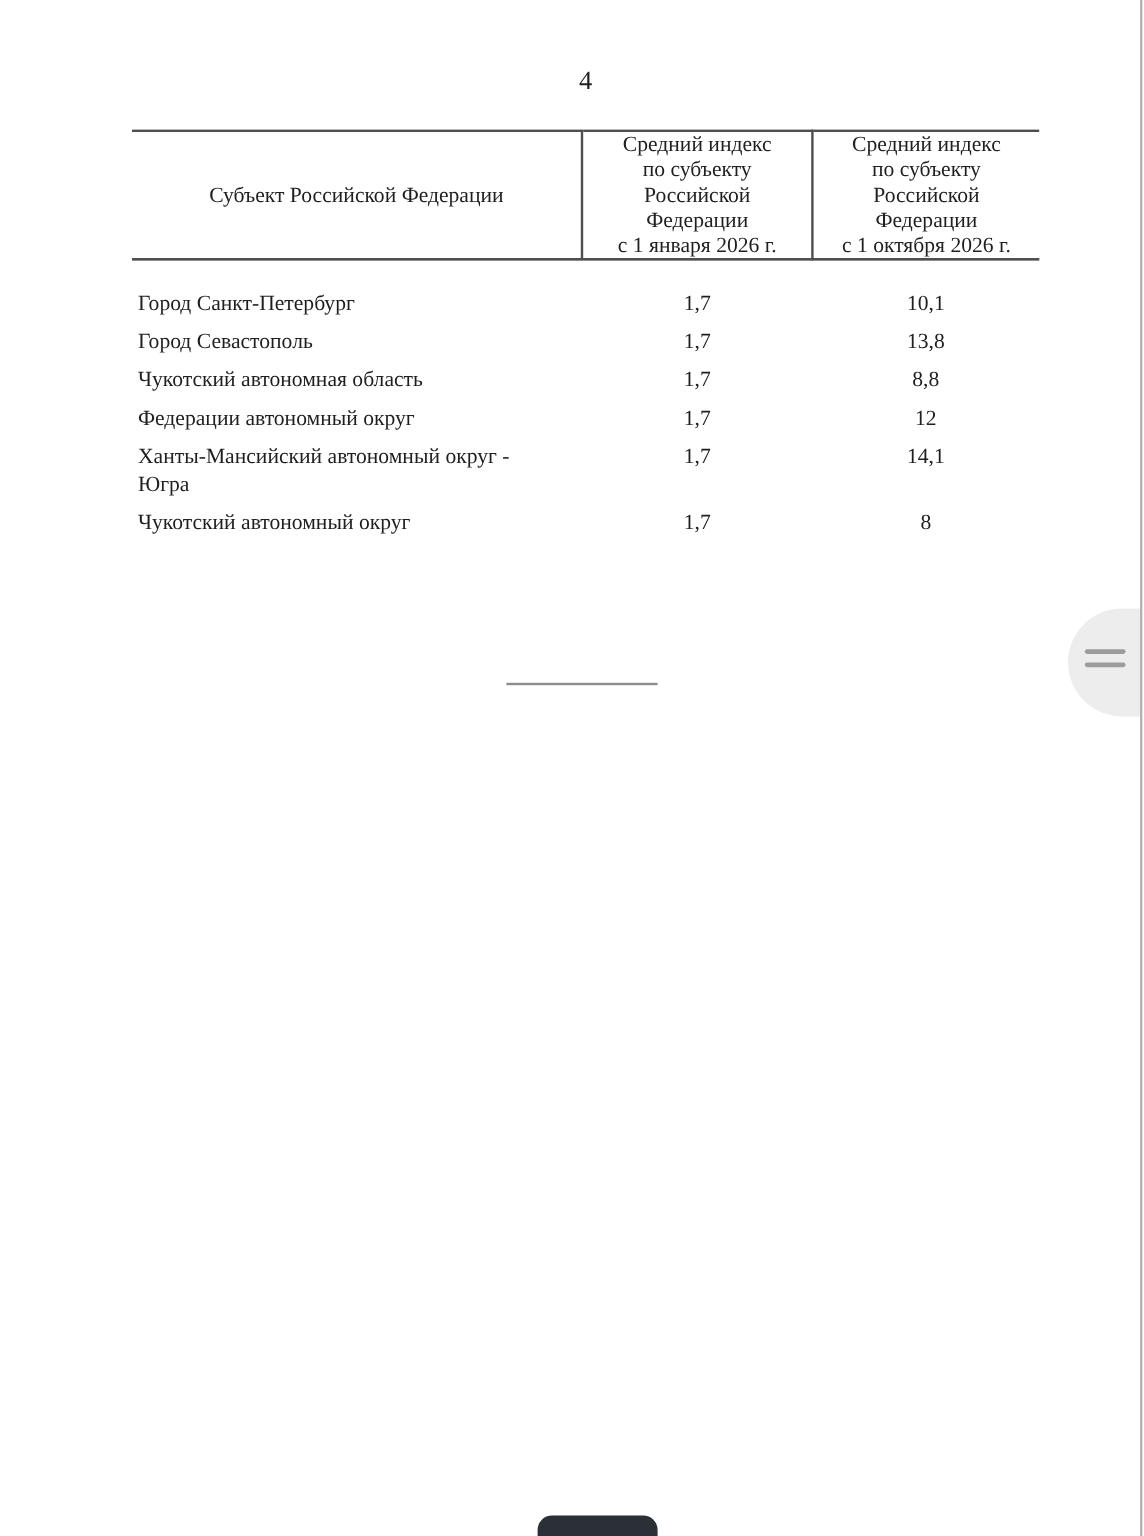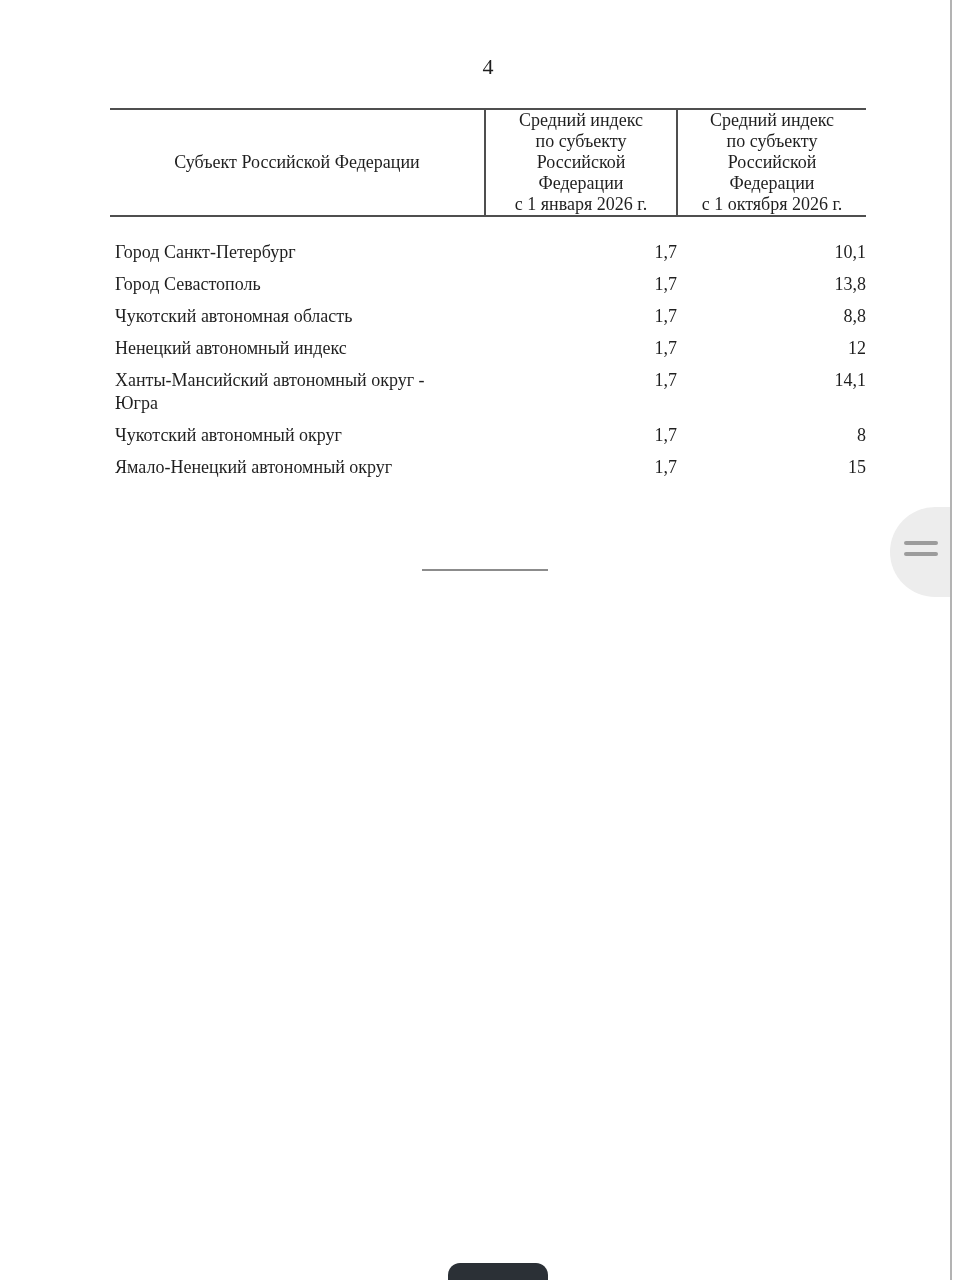--- a/index.html
+++ b/index.html
@@ -59,21 +59,21 @@
     padding: 4px 0 5px 0;
     line-height: 23px;
     vertical-align: top;
   }
   tbody tr:first-child td { padding-top: 24px; margin-top: 15px; }
   tbody td.subject {
     text-align: left;
     padding-left: 5px;
     white-space: pre-line;
   }
-  tbody td.val { text-align: right; }
+  tbody td.val { text-align: center; }
   .footnote-rule {
     position: absolute;
     top: 569px;
     left: 422px;
     width: 126px;
     height: 2px;
     background: #8c8c8c;
   }
   .scroll-handle {
     position: absolute;
@@ -143,39 +143,34 @@
         <td class="subject">Город Севастополь</td>
         <td class="val">1,7</td>
         <td class="val">13,8</td>
       </tr>
       <tr>
         <td class="subject">Чукотский автономная область</td>
         <td class="val">1,7</td>
         <td class="val">8,8</td>
       </tr>
       <tr>
-        <td class="subject">Ненецкий автономный индекс</td>
+        <td class="subject">Федерации автономный округ</td>
         <td class="val">1,7</td>
         <td class="val">12</td>
       </tr>
       <tr>
         <td class="subject">Ханты-Мансийский автономный округ -
 Югра</td>
         <td class="val">1,7</td>
         <td class="val">14,1</td>
       </tr>
       <tr>
         <td class="subject">Чукотский автономный округ</td>
         <td class="val">1,7</td>
         <td class="val">8</td>
-      </tr>
-      <tr>
-        <td class="subject">Ямало-Ненецкий автономный округ</td>
-        <td class="val">1,7</td>
-        <td class="val">15</td>
       </tr>
     </tbody>
   </table>
 
   <div class="footnote-rule"></div>
 
   <div class="scroll-handle">
     <span class="bar b1"></span>
     <span class="bar b2"></span>
   </div>

